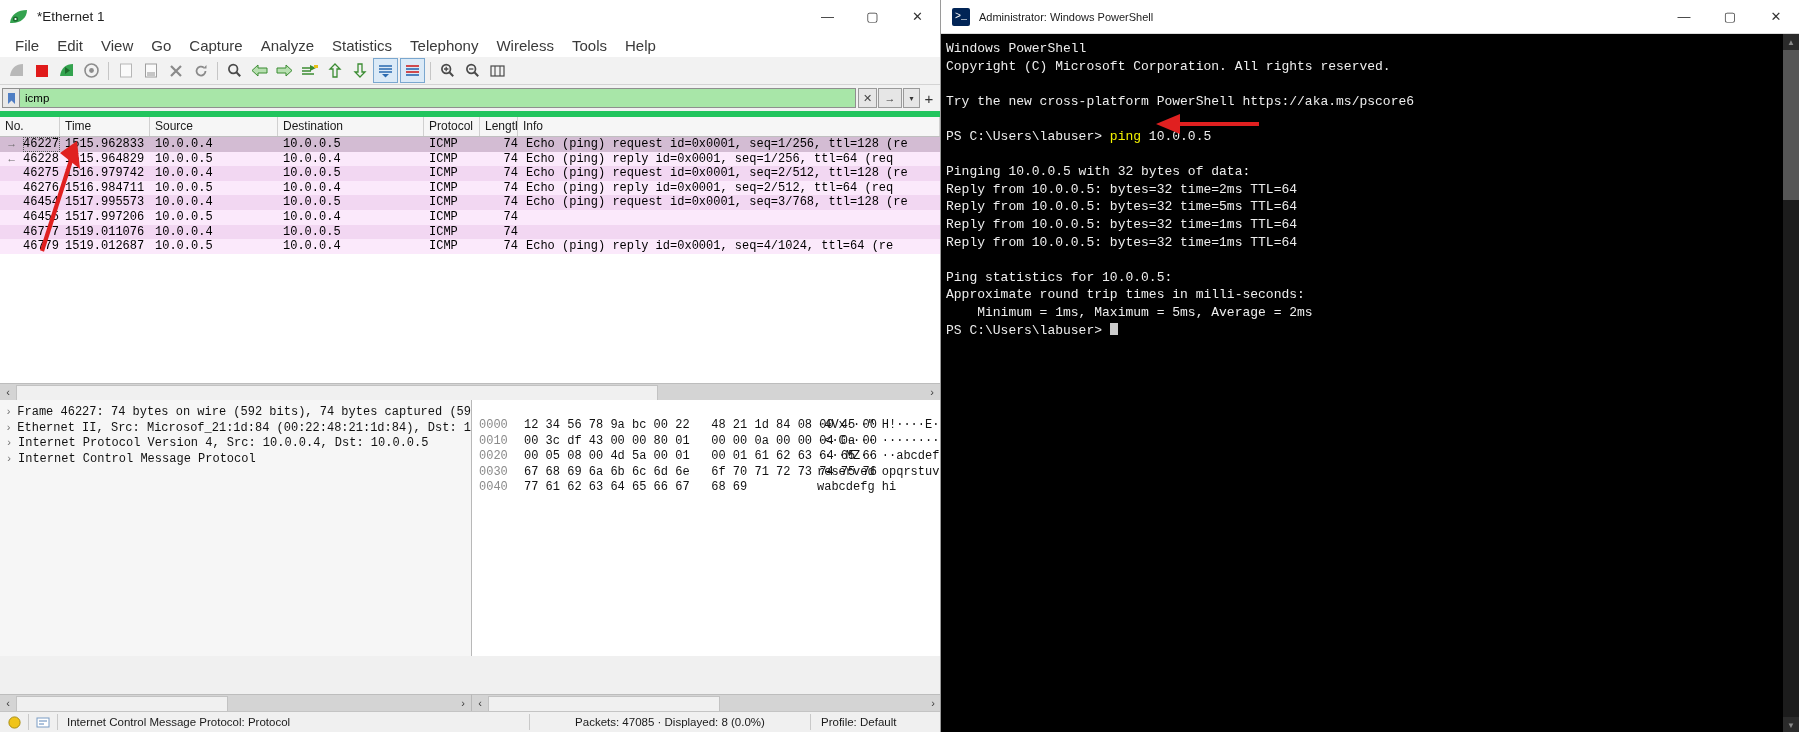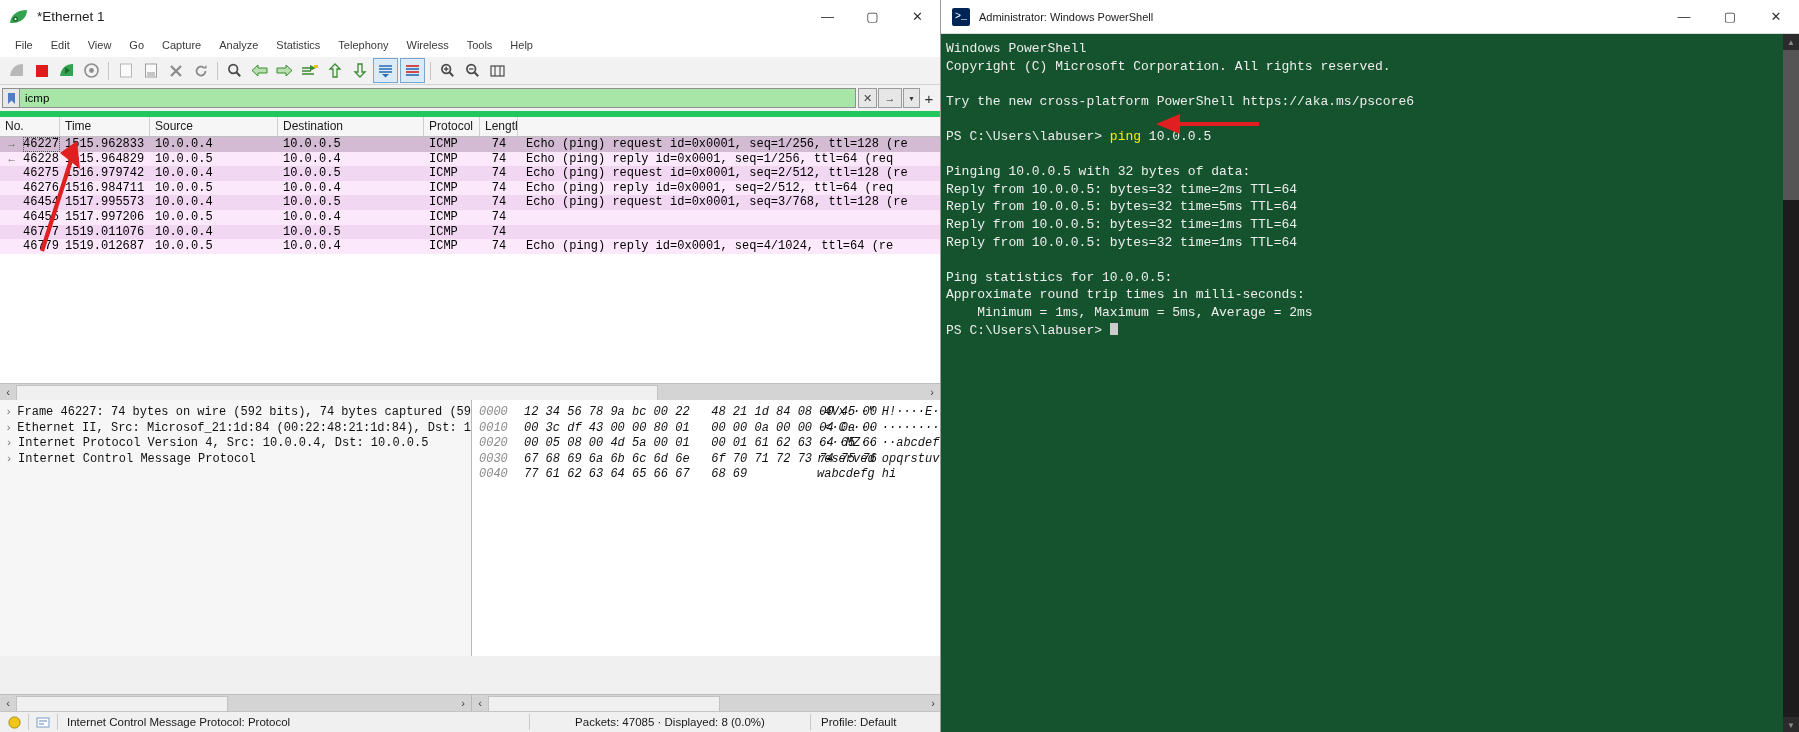--- a/index.html
+++ b/index.html
@@ -41,21 +41,21 @@
     position: absolute; right: 0; top: 0; height: 33px; display: flex;
   }
   .ws-winbtn {
     width: 45px; height: 33px; display: flex; align-items: center; justify-content: center;
     font-size: 13px; color: #333; font-family: "Liberation Sans", sans-serif;
   }
 
   .ws-menubar {
     height: 24px; display: flex; align-items: center;
     padding-left: 6px; background: #ffffff;
-    font-size: 11px; color: #3a3a3a;
+    font-size: 15px; color: #3a3a3a;
   }
   .ws-menu-item { padding: 2px 9px; cursor: default; }
 
   .ws-toolbar {
     height: 27px; display: flex; align-items: center;
     background: #f2f2f2; padding-left: 4px;
     border-bottom: 1px solid #d4d4d4;
   }
   .tb-btn {
     width: 23px; height: 23px; display: flex; align-items: center; justify-content: center;
@@ -122,21 +122,21 @@
   .pl-row.req { background: #f2d7f2; }
   .pl-row.rep { background: #fbe9fb; }
   .pl-row.selected { background: #d3bcd3; }
   .pl-row > div { box-sizing: border-box; overflow: hidden; white-space: nowrap; }
   .c-arrow { width: 23px; text-align: center; color: #6a6a6a; font-size: 11px; }
   .c-no   { width: 37px; text-align: right; padding-right: 2px; }
   .c-time { width: 90px; padding-left: 5px; }
   .c-src  { width: 128px; padding-left: 5px; }
   .c-dst  { width: 146px; padding-left: 5px; }
   .c-proto{ width: 56px; padding-left: 5px; }
-  .c-len  { width: 38px; text-align: center; }
+  .c-len  { width: 38px; text-align: right; }
   .c-info { padding-left: 8px; flex: 1; }
   .sel-box { outline: 1px dotted #555; outline-offset: -1px; }
 
   
   .red-arrow { position: absolute; pointer-events: none; }
 
   
   .hscroll {
     height: 16px; background: #d4d4d4;
     border-top: 1px solid #bdbdbd;
@@ -206,21 +206,21 @@
     color: #ffffff; font-size: 10px; font-family: "Liberation Mono", monospace;
   }
   .ps-title-text { font-size: 11px; color: #1c1c1c; }
   .ps-winbtns { position: absolute; right: 0; top: 0; height: 33px; display: flex; }
   .ps-winbtn {
     width: 46px; height: 33px; display: flex; align-items: center; justify-content: center;
     font-size: 13px; color: #333;
   }
   .ps-body {
     position: relative; height: 699px;
-    background: #14532d; padding: 6px 0 0 5px; box-sizing: border-box;
+    background: #000000; padding: 6px 0 0 5px; box-sizing: border-box;
   }
   .ps-line {
     font-family: "Liberation Mono", monospace;
     font-size: 13px; line-height: 17.6px; color: #eeeeee; white-space: pre;
   }
   .ps-yellow { color: #f3f300; }
   .ps-cursor {
     display: inline-block; width: 8px; height: 12px; background: #cccccc;
     vertical-align: -1px;
   }
@@ -408,20 +408,21 @@
     </div>
 
     <div class="ws-packetlist">
       <div class="pl-header">
         <div style="width:60px">No.</div>
         <div style="width:90px">Time</div>
         <div style="width:128px">Source</div>
         <div style="width:146px">Destination</div>
         <div style="width:56px">Protocol</div>
         <div style="width:38px">Length</div>
+        <div style="flex:1">Info</div>
       </div>
       <div class="pl-rows" id="packet-rows">
           <div class="pl-row req selected">
             <div class="c-arrow">→</div>
             <div class="c-no sel-box">46227</div>
             <div class="c-time">1515.962833</div>
             <div class="c-src">10.0.0.4</div>
             <div class="c-dst">10.0.0.5</div>
             <div class="c-proto">ICMP</div>
             <div class="c-len">74</div>
@@ -526,21 +527,21 @@
               <span class="detail-caret">›</span>
               <span>Internet Protocol Version 4, Src: 10.0.0.4, Dst: 10.0.0.5</span>
             </div>
             <div class="detail-row">
               <span class="detail-caret">›</span>
               <span>Internet Control Message Protocol</span>
             </div>
           </div>
       </div>
       <div class="ws-bytes">
-        <div id="byte-rows" style="padding-top:5px;font-style:italic;">
+        <div id="byte-rows" style="padding-top:18px;">
             <div class="byte-row"><span class="b-off">0000</span><span class="b-hex">12 34 56 78 9a bc 00 22   48 21 1d 84 08 00 45 00</span><span class="b-asc">·4Vx···" H!····E·</span></div>
             <div class="byte-row"><span class="b-off">0010</span><span class="b-hex">00 3c df 43 00 00 80 01   00 00 0a 00 00 04 0a 00</span><span class="b-asc">·&lt;·C···· ········</span></div>
             <div class="byte-row"><span class="b-off">0020</span><span class="b-hex">00 05 08 00 4d 5a 00 01   00 01 61 62 63 64 65 66</span><span class="b-asc">····MZ·· ··abcdef</span></div>
             <div class="byte-row"><span class="b-off">0030</span><span class="b-hex">67 68 69 6a 6b 6c 6d 6e   6f 70 71 72 73 74 75 76</span><span class="b-asc">reserved opqrstuv</span></div>
             <div class="byte-row"><span class="b-off">0040</span><span class="b-hex">77 61 62 63 64 65 66 67   68 69</span><span class="b-asc">wabcdefg hi</span></div>
           </div>
       </div>
     </div>
 
     <div style="position:absolute;left:0;bottom:21px;width:941px;display:flex;">

